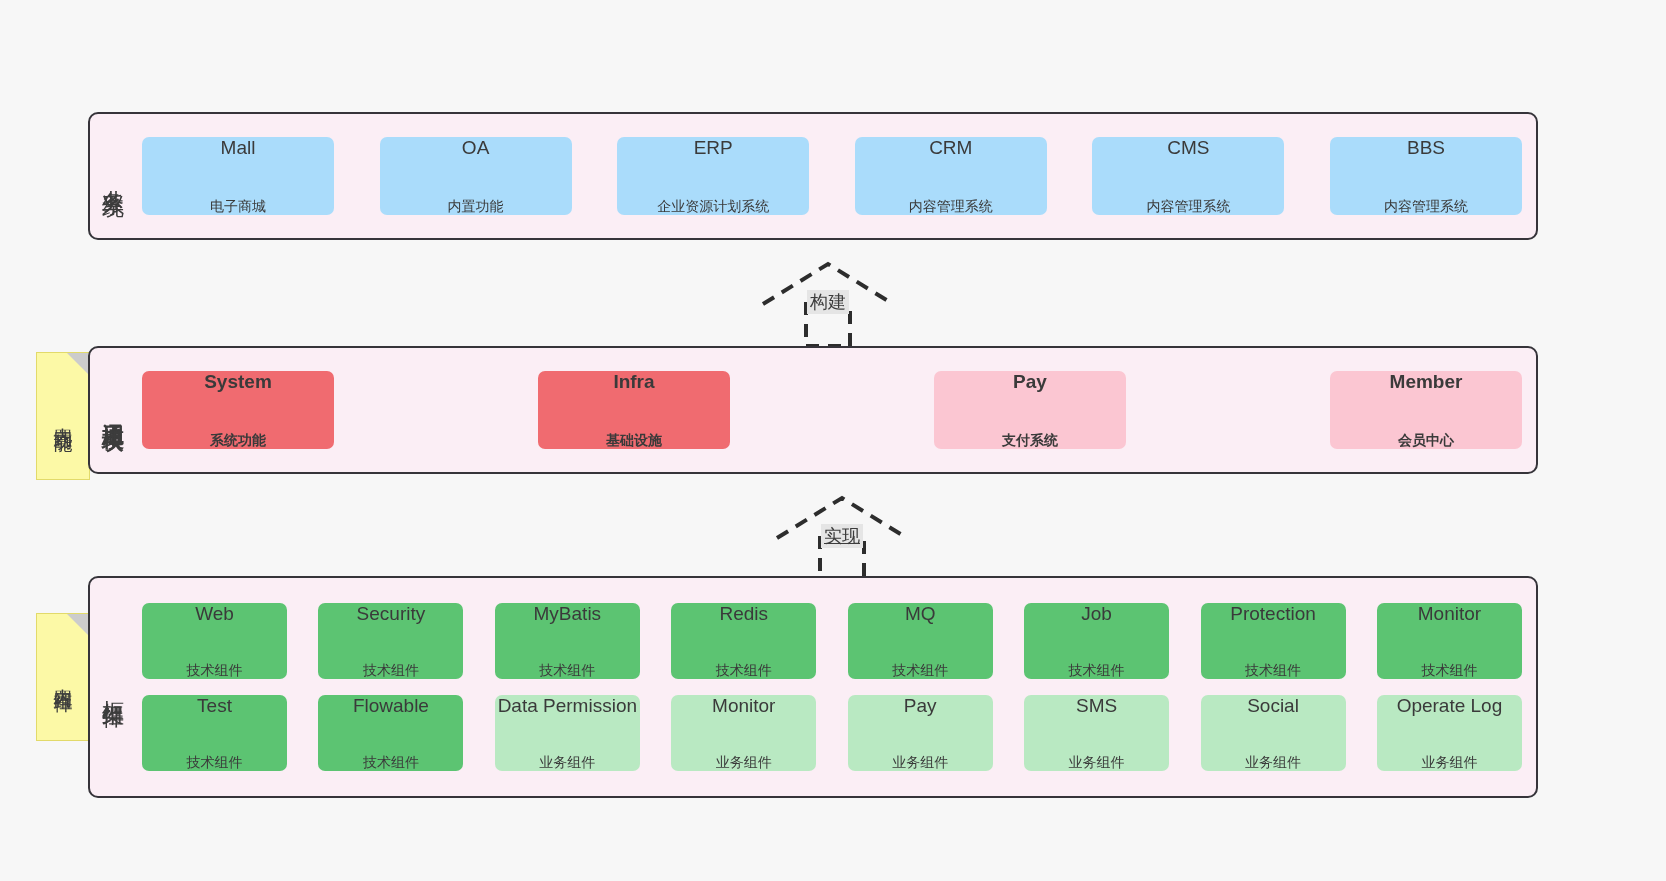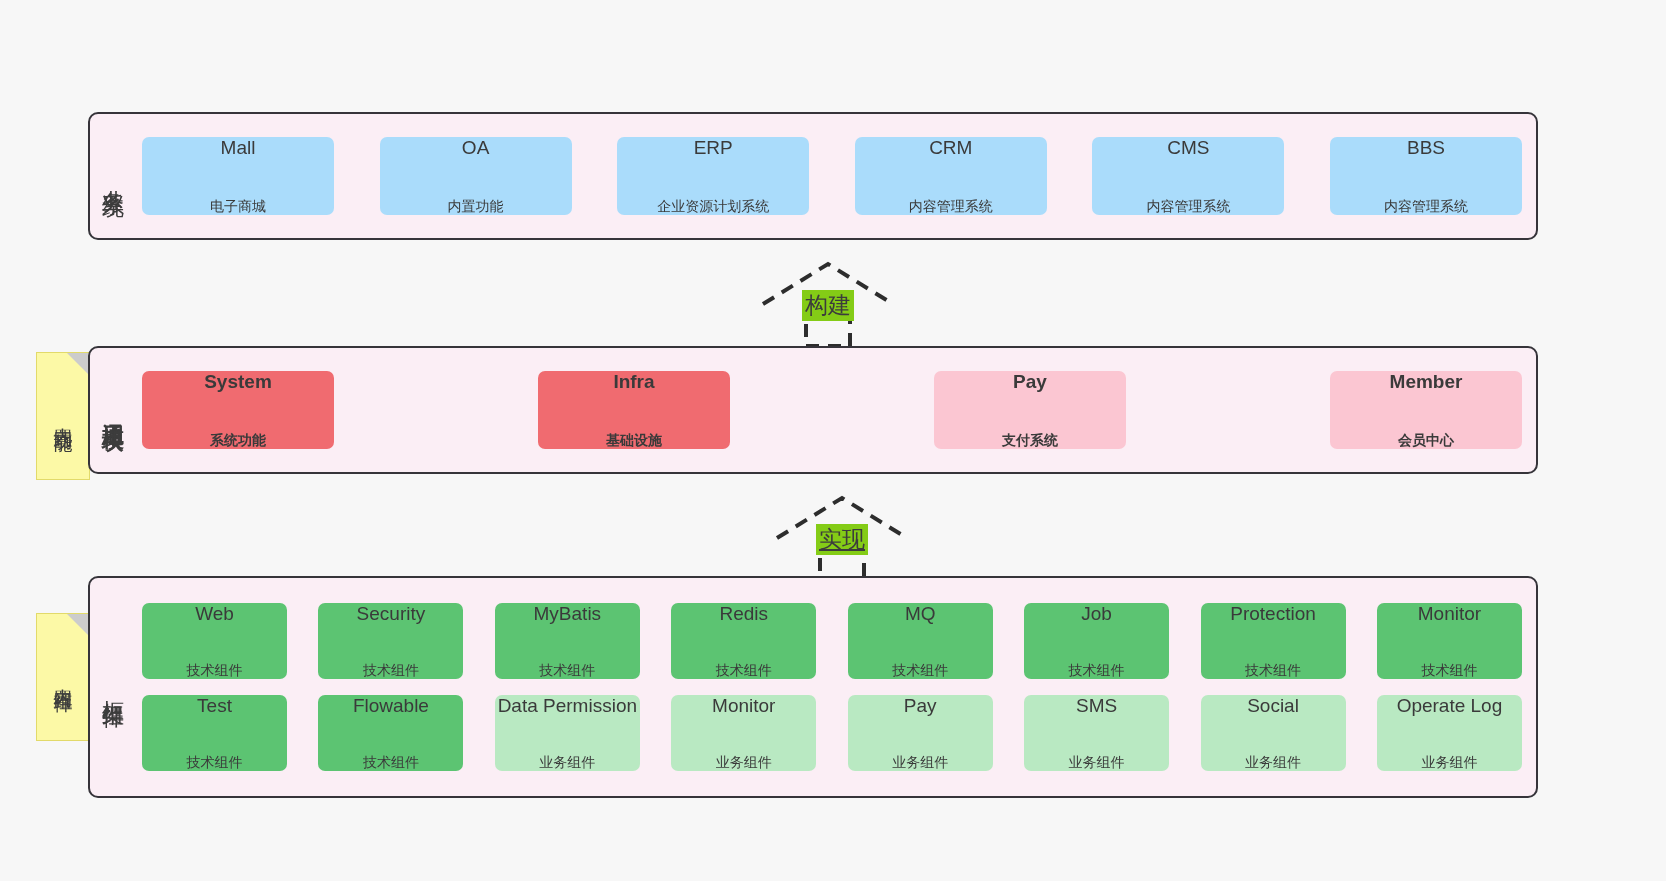--- a/index.html
+++ b/index.html
@@ -120,23 +120,23 @@
   }
 
   
   .arrow {
     position: absolute;
   }
   .arrow .arrow-label {
     position: absolute;
     left: 50%;
     transform: translateX(-50%);
-    font-size: 23px;
+    font-size: 18px;
     color: #3c3c3c;
-    background: #84cc16;
+    background: #e5e5e5;
     padding: 0 3px;
     user-select: none;
     white-space: nowrap;
   }
 </style>
 </head>
 <body>
 
 <div id="canvas">
 

